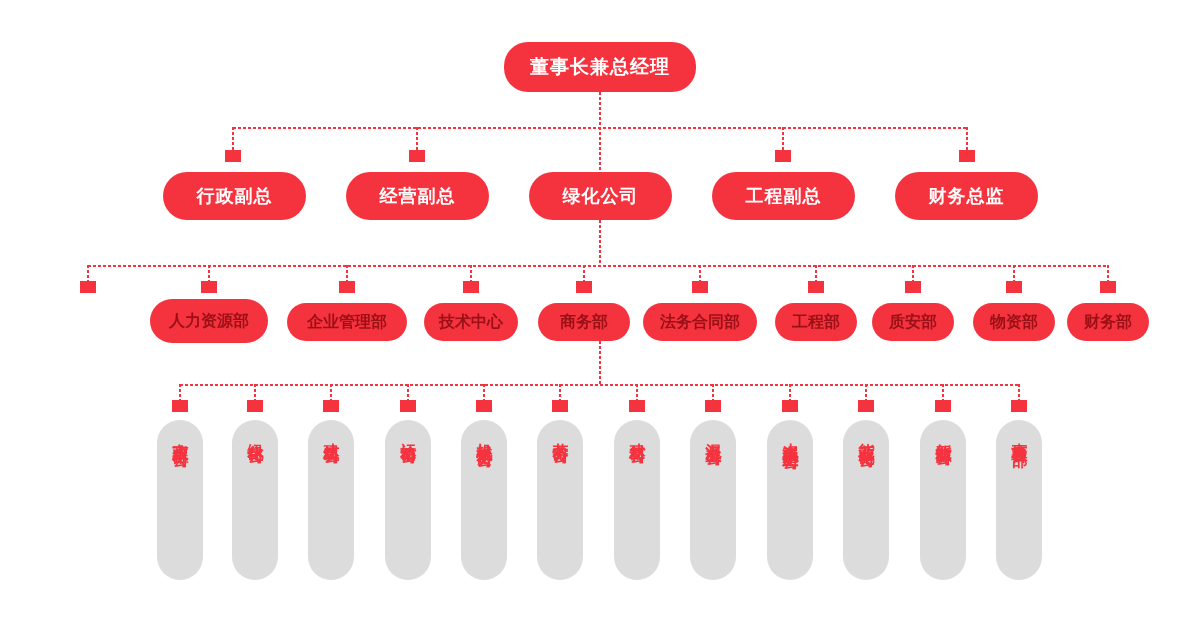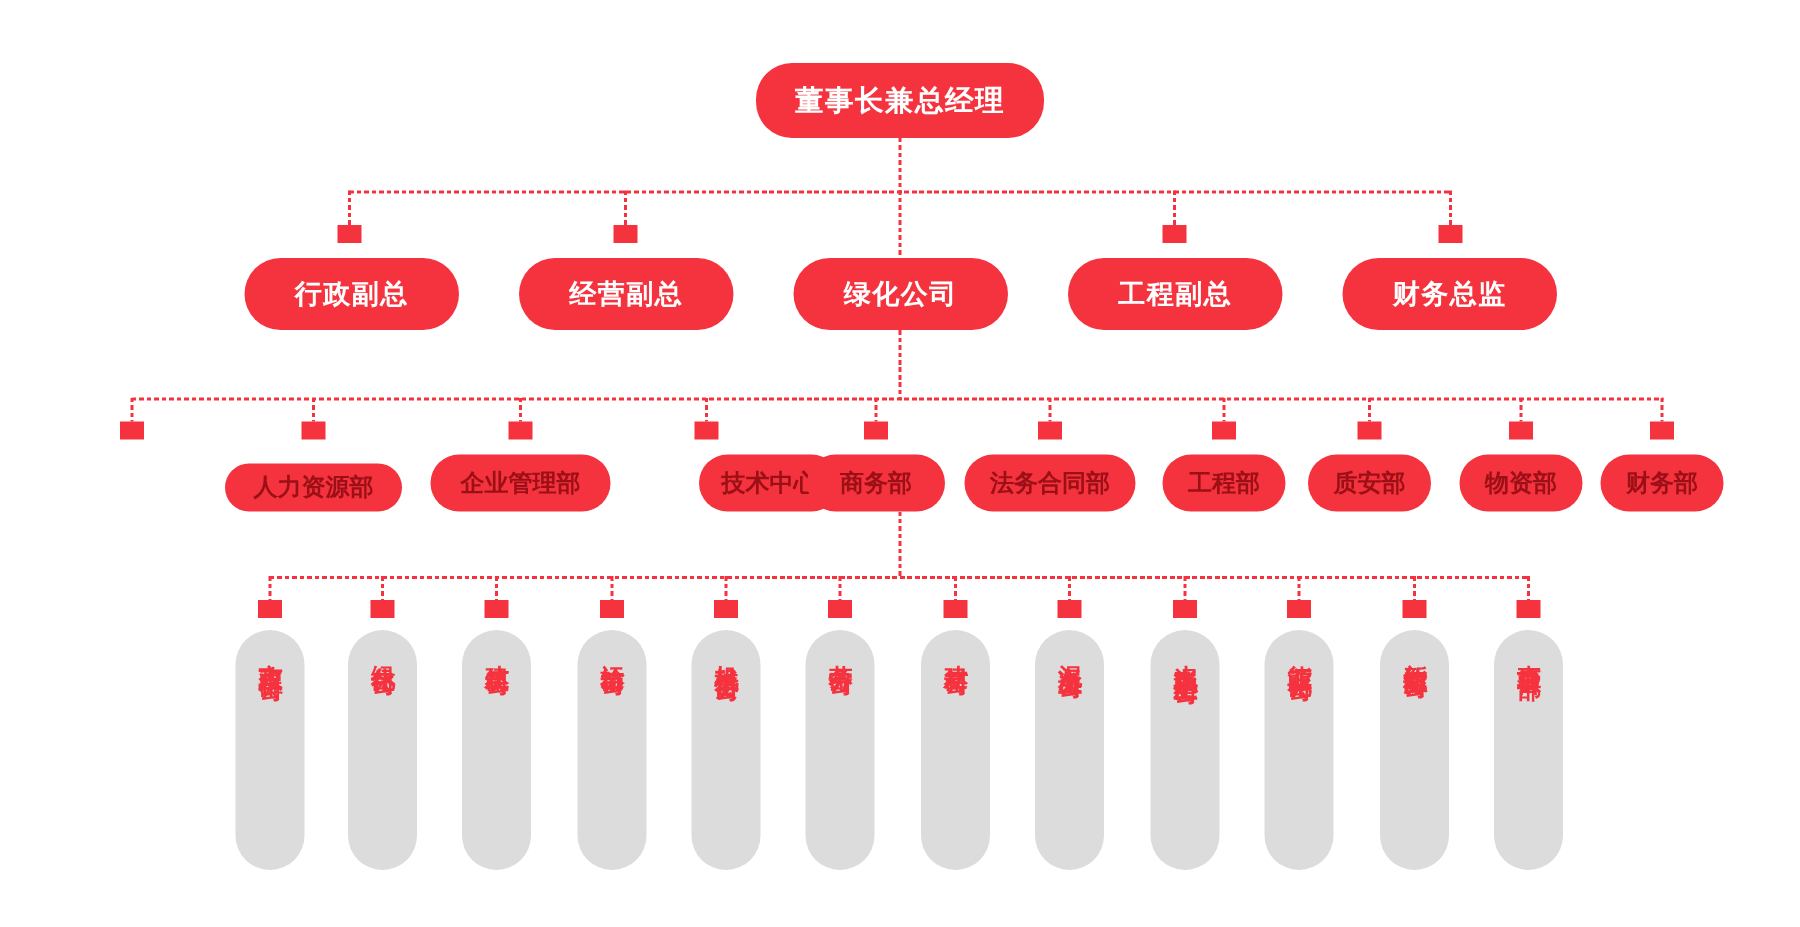--- a/index.html
+++ b/index.html
@@ -66,23 +66,23 @@
   <div class="tab" style="left:201px;top:281px;"></div>
   <div class="tab" style="left:339px;top:281px;"></div>
   <div class="tab" style="left:463px;top:281px;"></div>
   <div class="tab" style="left:576px;top:281px;"></div>
   <div class="tab" style="left:692px;top:281px;"></div>
   <div class="tab" style="left:808px;top:281px;"></div>
   <div class="tab" style="left:905px;top:281px;"></div>
   <div class="tab" style="left:1006px;top:281px;"></div>
   <div class="tab" style="left:1100px;top:281px;"></div>
 
-  <div class="node l3" style="left:150px;top:309px;width:118px;height:32px;">人力资源部</div>
+  <div class="node l3" style="left:150px;top:299px;width:118px;height:44px;">人力资源部</div>
   <div class="node l3" style="left:287px;top:303px;width:120px;height:38px;">企业管理部</div>
-  <div class="node l3" style="left:424px;top:303px;width:94px;height:38px;margin-left:42px;">技术中心</div>
+  <div class="node l3" style="left:424px;top:303px;width:94px;height:38px;">技术中心</div>
   <div class="node l3" style="left:538px;top:303px;width:92px;height:38px;">商务部</div>
   <div class="node l3" style="left:643px;top:303px;width:114px;height:38px;">法务合同部</div>
   <div class="node l3" style="left:775px;top:303px;width:82px;height:38px;">工程部</div>
   <div class="node l3" style="left:872px;top:303px;width:82px;height:38px;">质安部</div>
   <div class="node l3" style="left:973px;top:303px;width:82px;height:38px;">物资部</div>
   <div class="node l3" style="left:1067px;top:303px;width:82px;height:38px;">财务部</div>
 
   <div class="vline" style="left:599px;top:341px;height:43px;"></div>
   <div class="hline" style="left:180px;top:384px;width:840px;"></div>
   <div class="vline" style="left:179px;top:384px;height:16px;"></div>

